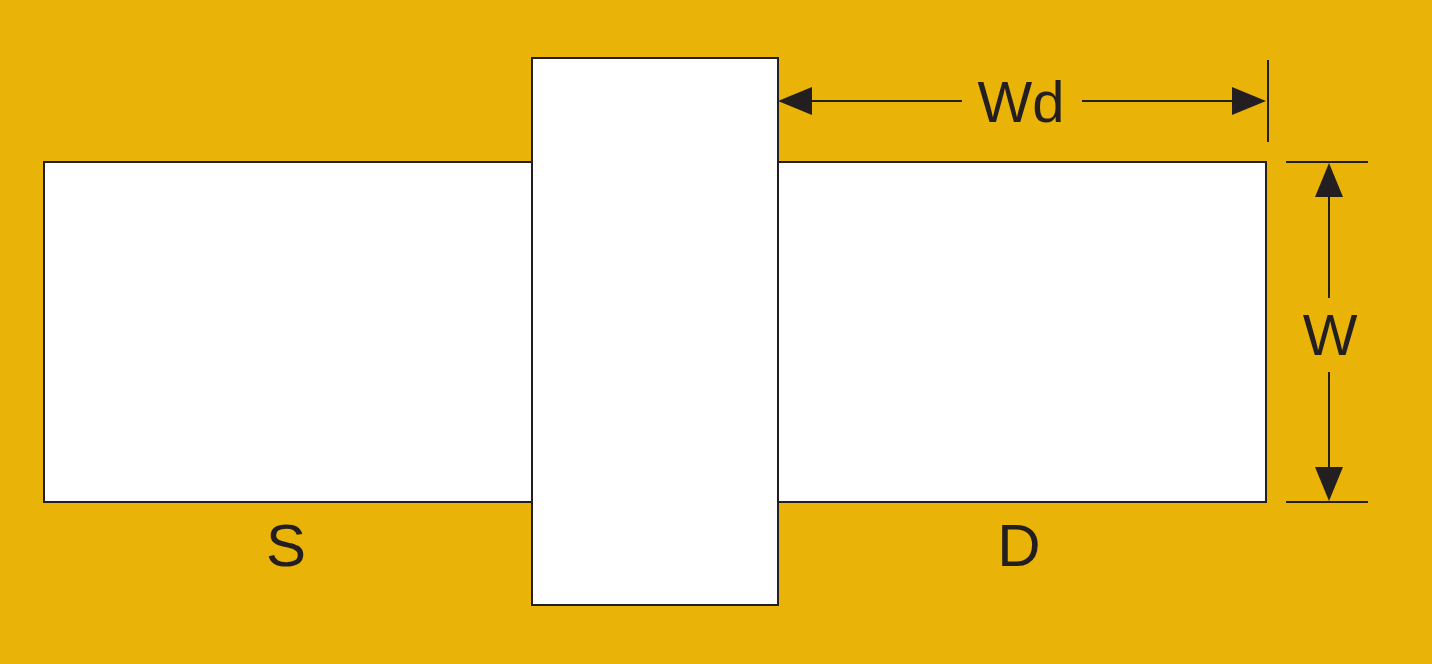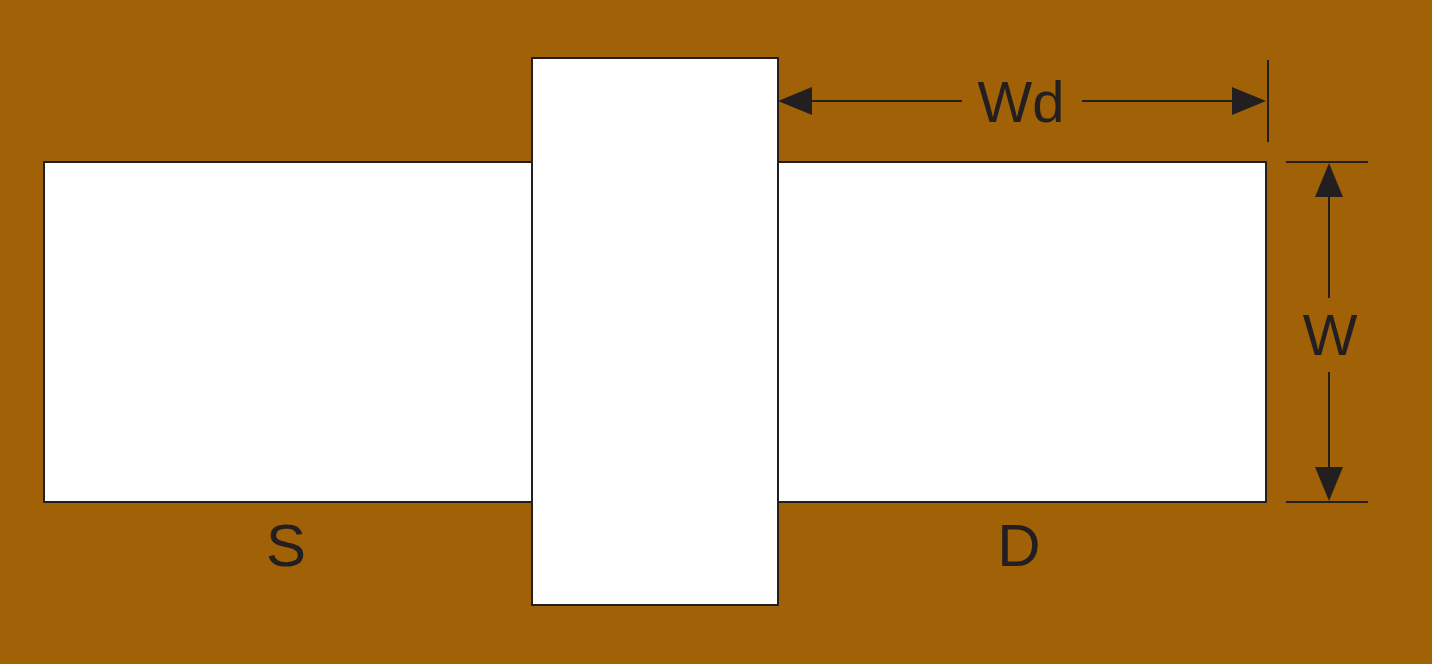--- a/index.html
+++ b/index.html
@@ -10,21 +10,21 @@
   body {
     width: 1432px;
     height: 664px;
     font-family: "Liberation Sans", sans-serif;
     overflow: hidden;
   }
   #diagram-root {
     position: relative;
     width: 1432px;
     height: 664px;
-    background: #a16207;
+    background: #eab308;
   }
   #diagram-svg {
     position: absolute;
     left: 0;
     top: 0;
     width: 1432px;
     height: 664px;
     display: block;
   }
   .dim-label, .region-label {

